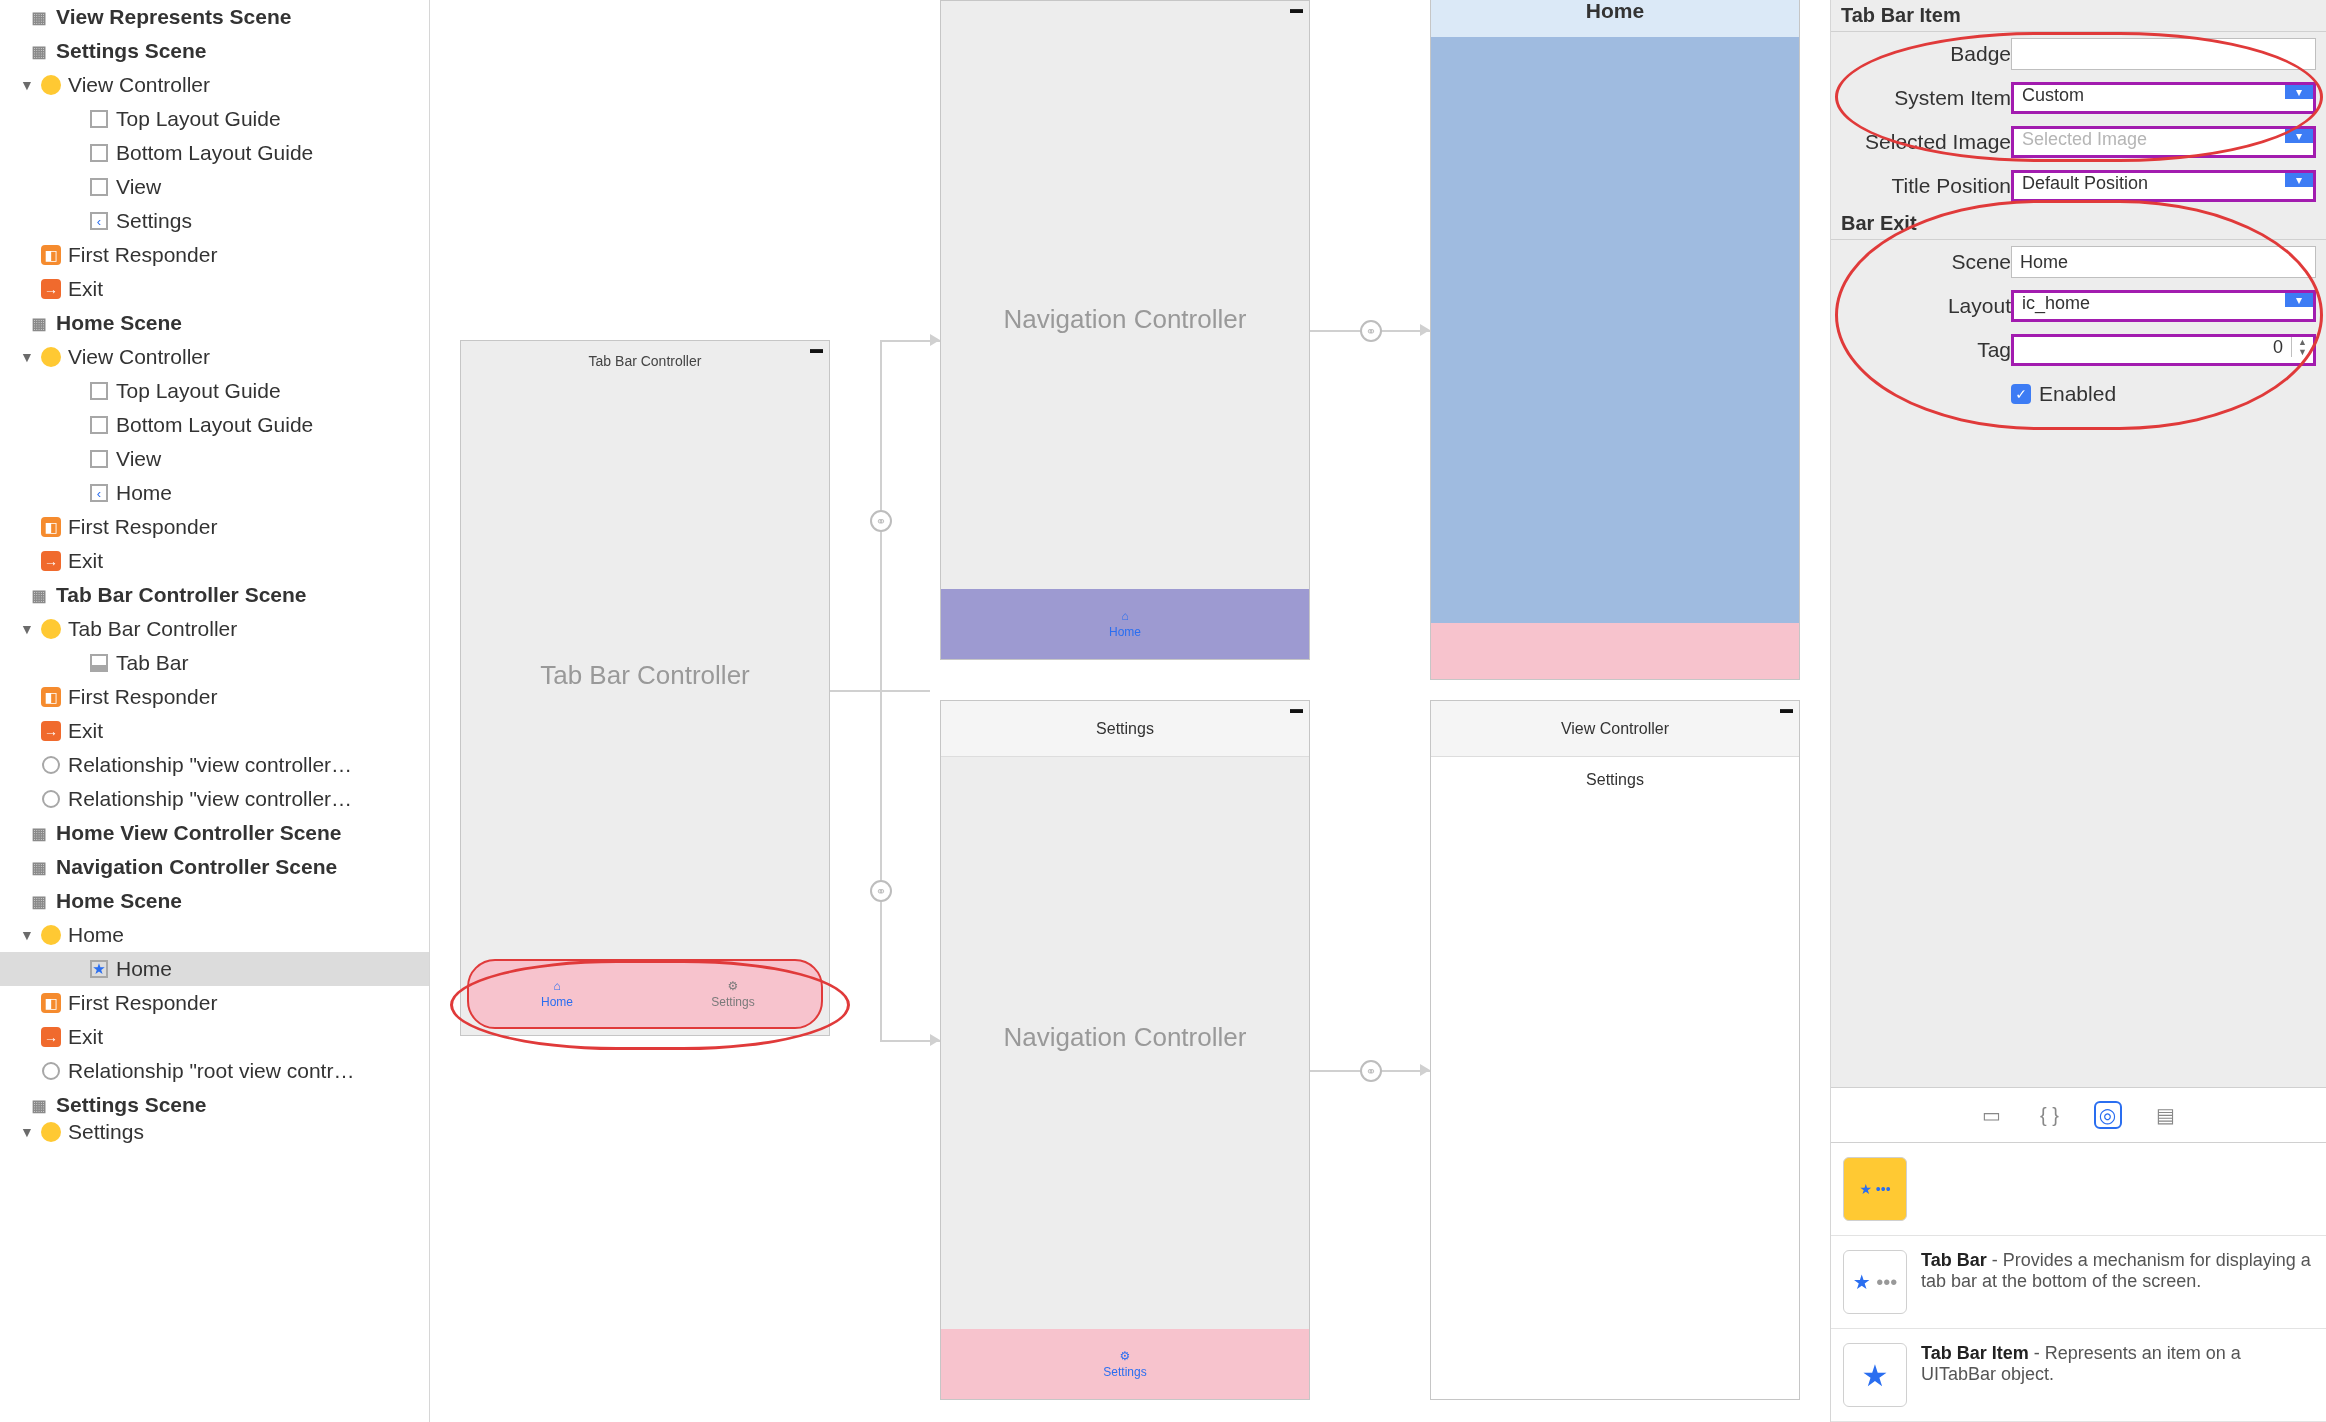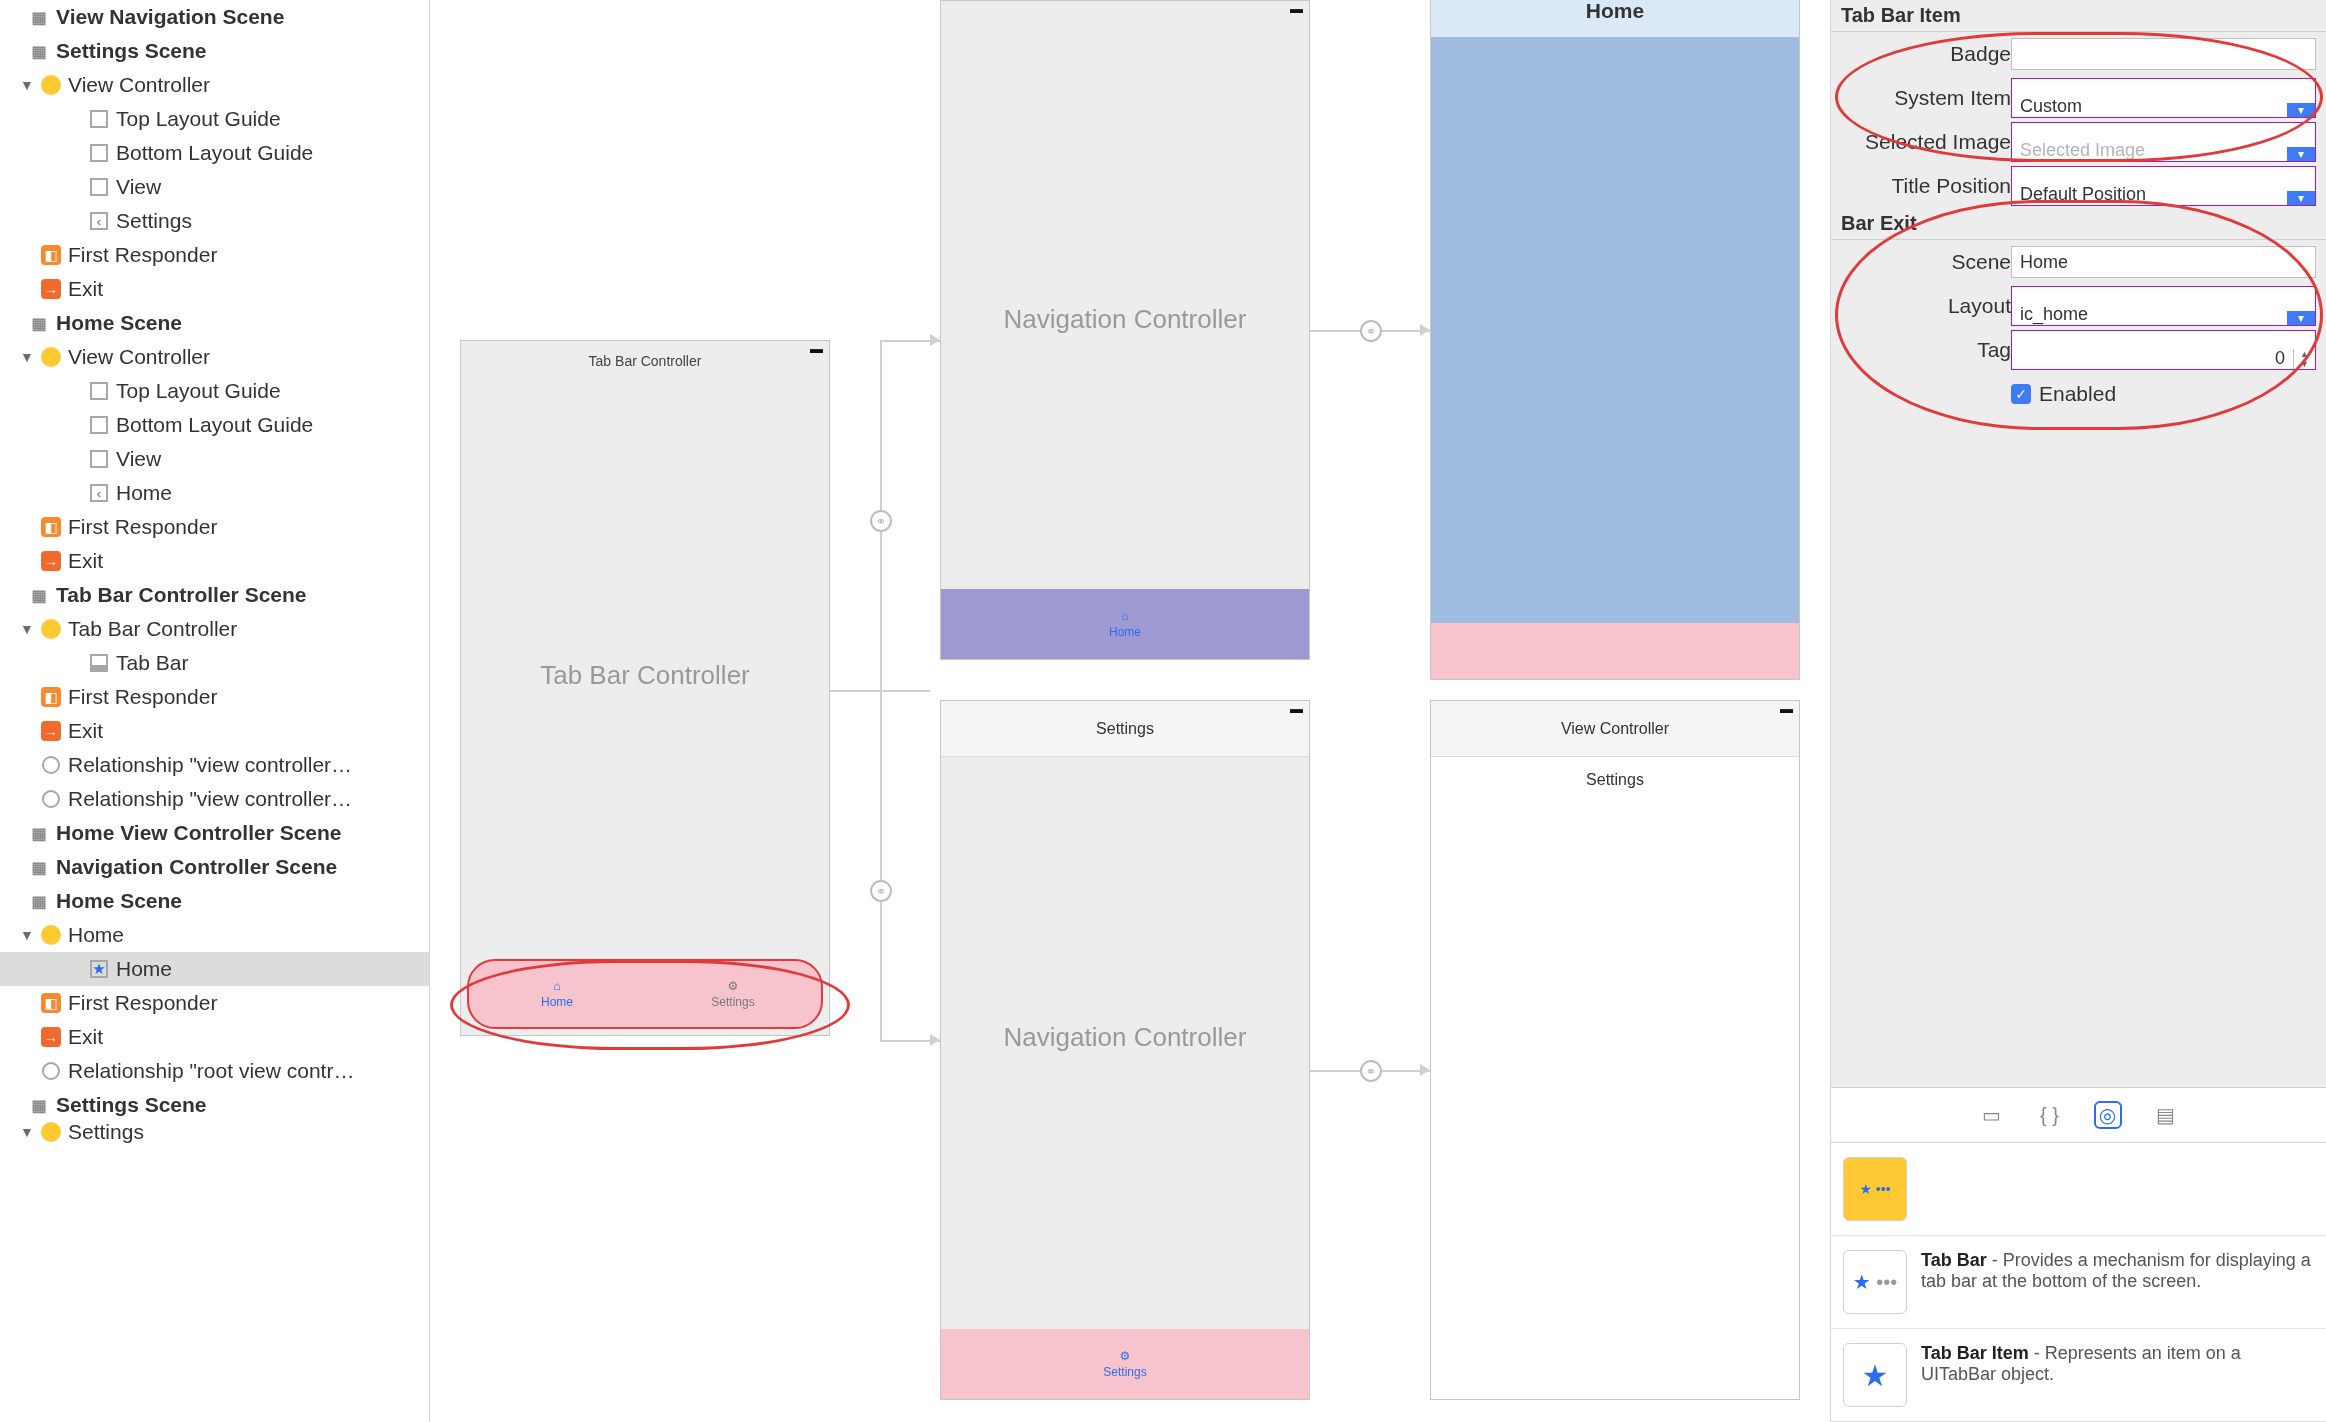--- a/index.html
+++ b/index.html
@@ -52,21 +52,21 @@
 
 
 .red-oval { position:absolute; border:3px solid #e03a3a; border-radius:50%/60%; pointer-events:none; }
 
 
 .inspector { width: 496px; border-left:1px solid #d6d6d6; display:flex; flex-direction:column; background:#ededed;margin-left:8px; }
 .insp-section-h { font-weight:600; padding:4px 10px; font-size:20px; border-bottom:1px solid #d0d0d0; }
 .insp-row { display:flex; align-items:center; height:44px; padding:0 10px; }
 .insp-label { width:170px; text-align:right; color:#333; }
 .insp-input { flex:1; height:32px; border:1px solid #bfbfbf; background:#fff; padding:0 8px; font-size:18px; color:#333; }
-.insp-select { flex:1; display:flex; height:40px; border:1px solid #a21caf; background:#fff; align-items:flex-end; }
+.insp-select { flex:1; display:flex; height:32px; border:3px solid #a21caf; background:#fff; align-items:flex-start; }
 .insp-select span { flex:1; padding:0 8px; font-size:18px; }
 .insp-select .caret { width:28px; background:#3d7cf4; display:flex; align-items:center; justify-content:center; color:#fff; font-size:12px; }
 .stepper { width:22px; display:flex; flex-direction:column; border-left:1px solid #bfbfbf; }
 .stepper div { flex:1; display:flex; align-items:center; justify-content:center; font-size:9px; color:#666; }
 .check { width:20px; height:20px; background:#3d7cf4; border-radius:4px; display:inline-flex; align-items:center; justify-content:center; color:#fff; font-size:14px; margin-right:8px; }
 .insp-blank { flex:1; background:#ededed; }
 .lib-bar { height:56px; border-top:1px solid #d0d0d0; border-bottom:1px solid #d0d0d0; display:flex; align-items:center; justify-content:center; gap:30px; background:#fff; }
 .lib-bar .libicon { width:28px; height:28px; display:flex; align-items:center; justify-content:center; font-size:20px; color:#888; }
 .lib-bar .libicon.active { color:#2a6ef0; border:2px solid #2a6ef0; border-radius:6px; }
 .lib-item { display:flex; gap:14px; padding:14px 12px; border-bottom:1px solid #e3e3e3; background:#fff; }
@@ -77,21 +77,21 @@
 </style>
 </head>
 <body>
 
 <div class="outline">
 
   <div id="outline-rows">
       <div class="o-row bold">
         <span class="disclosure"></span>
         <span class="icon-box scene-icon">▦</span>
-        <span>View Navigation Scene</span>
+        <span>View Represents Scene</span>
       </div>
       <div class="o-row bold">
         <span class="disclosure"></span>
         <span class="icon-box scene-icon">▦</span>
         <span>Settings Scene</span>
       </div>
       <div class="o-row ind1">
         <span class="disclosure">▼</span>
         <span class="icon-box">
           <span class="circle-yellow"></span>

